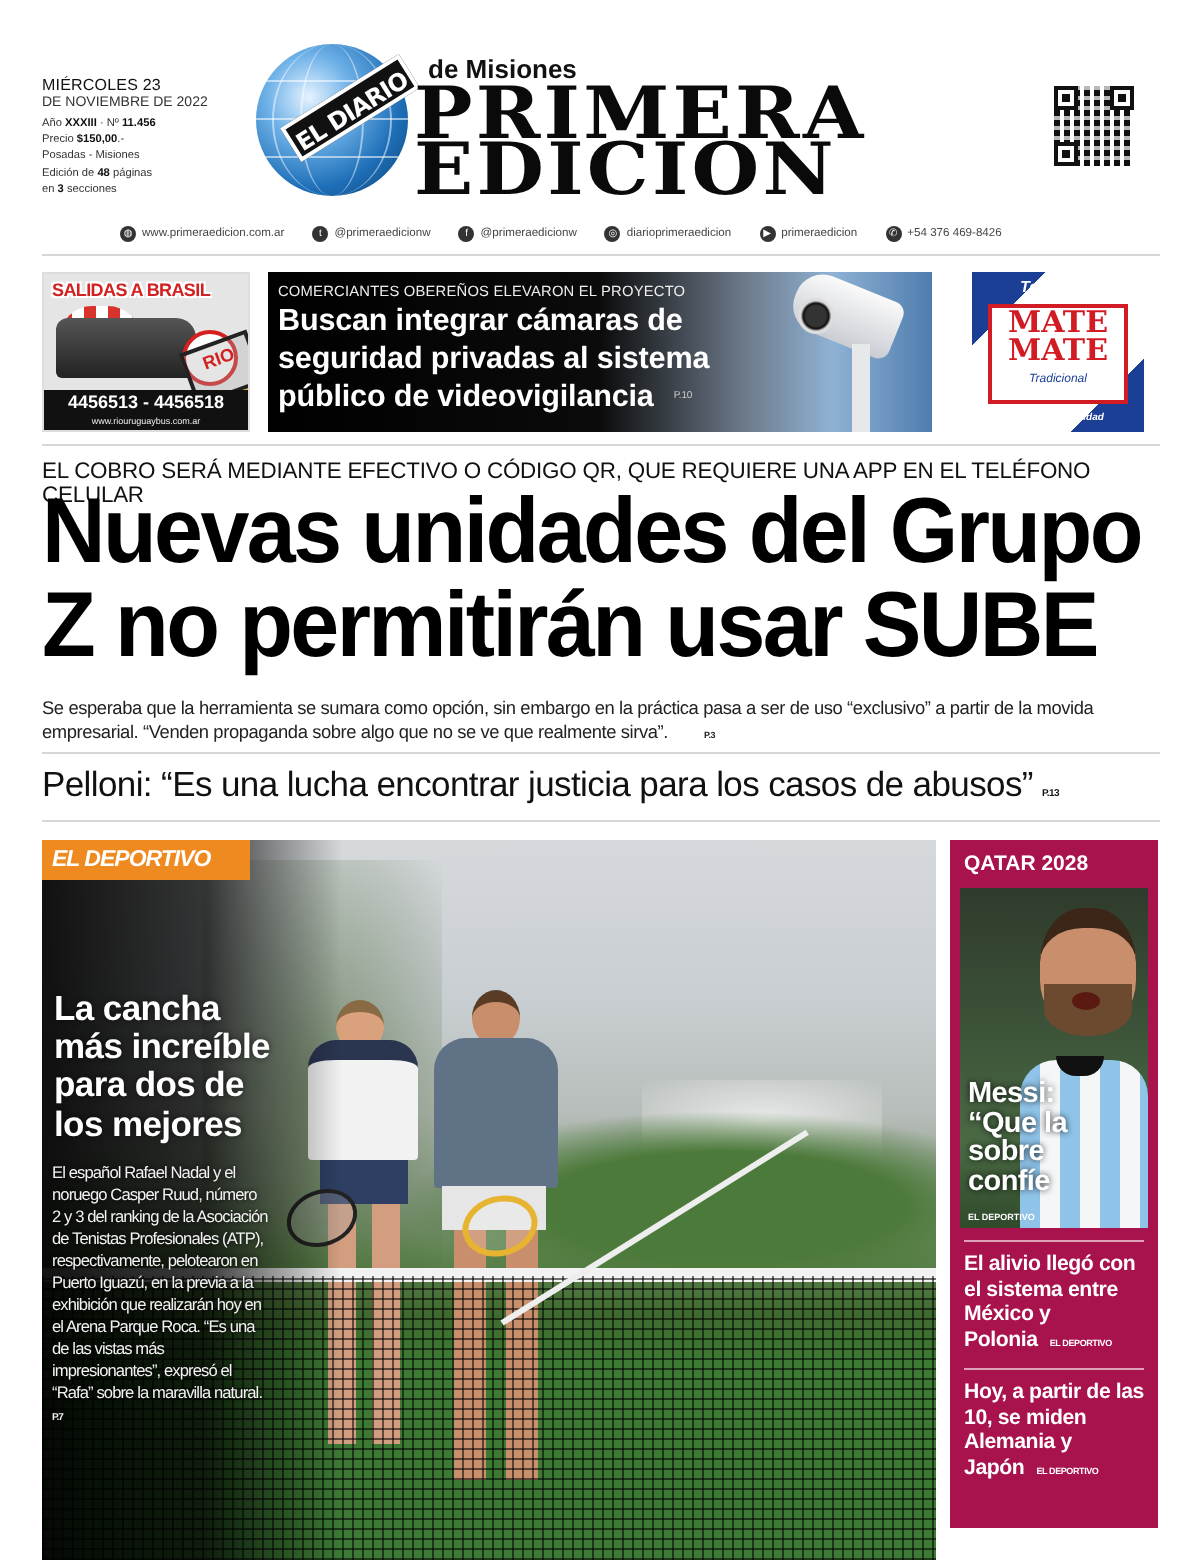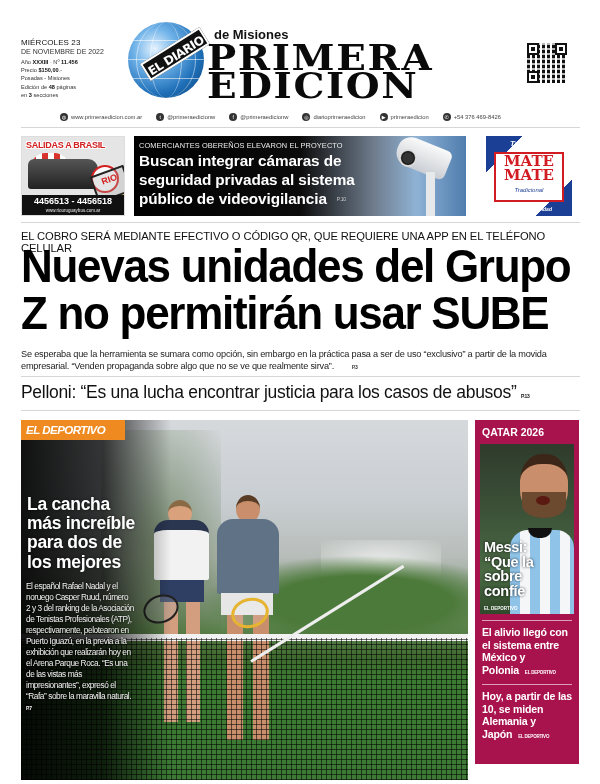--- a/index.html
+++ b/index.html
@@ -264,21 +264,21 @@
   <div class="netband"></div>
   <div class="net"></div>
   <div class="courtline"></div>
   <div class="leftdark"></div>
 </div>
 <div class="abs tag-dep">EL DEPORTIVO</div>
 <div class="abs feat-head">La cancha más increíble para dos de los mejores</div>
 <div class="abs feat-body"><span>El español Rafael Nadal y el noruego Casper Ruud, número 2 y 3 del ranking de la Asociación de Tenistas Profesionales (ATP), respectivamente, pelotearon en Puerto Iguazú, en la previa a la exhibición que realizarán hoy en el Arena Parque Roca. “Es una de las vistas más impresionantes”, expresó el “Rafa” sobre la maravilla natural.</span> <span class="pg">P.7</span></div>
 
 <div class="abs qatar">
-  <div class="label">QATAR 2026</div>
+  <div class="label">QATAR 2028</div>
   <div class="pic">
     <div class="jersey"></div>
     <div class="collar"></div>
     <div class="mhead"></div>
     <div class="beard"></div>
     <div class="mouth"></div>
   </div>
   <div class="quote">Messi: “Que la sobre confíe</div>
   <div class="src msrc">EL DEPORTIVO</div>
   <div class="sep" style="top:200px"></div>

